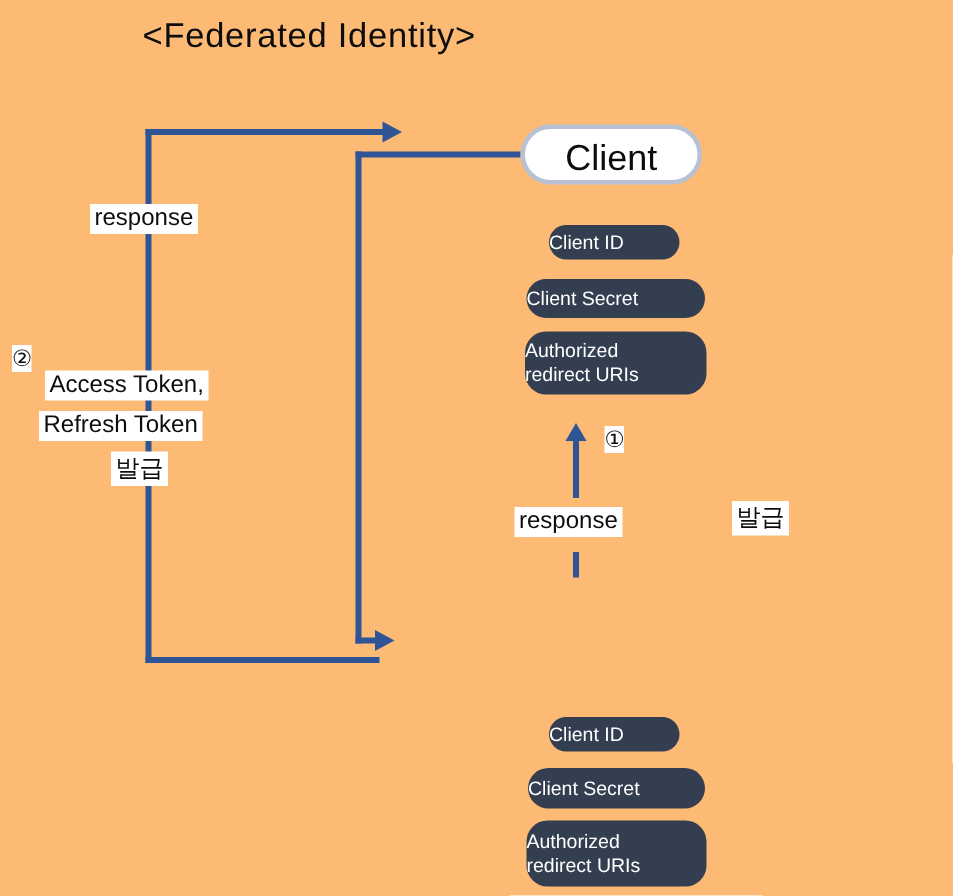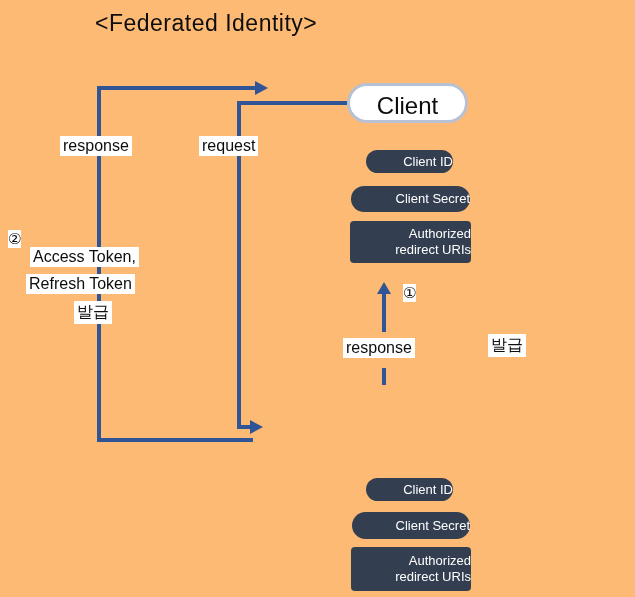--- a/index.html
+++ b/index.html
@@ -17,24 +17,24 @@
   .title{font-size:23px;letter-spacing:0.5px;white-space:nowrap;}
   
   .node{
     border:3px solid var(--border);border-radius:22px;background:#ffffff;
     display:flex;align-items:flex-end;justify-content:center;
     font-size:24px;white-space:nowrap;box-sizing:border-box;
   }
   
   .badge{
     background:var(--badge);color:#ffffff;border-radius:12px;
-    display:flex;flex-direction:column;align-items:flex-end;justify-content:center;
+    display:flex;flex-direction:column;align-items:flex-start;justify-content:center;
     font-size:13px;line-height:16px;text-align:center;box-sizing:border-box;white-space:nowrap;
   }
-  .badge.tall{border-radius:4px;}
+  .badge.tall{border-radius:14px;}
   
   .line{background:var(--arrow);}
   .arrow-right{
     width:0;height:0;
     border-top:7px solid transparent;border-bottom:7px solid transparent;
     border-left:13px solid var(--arrow);
   }
   .arrow-up{
     width:0;height:0;
     border-left:7px solid transparent;border-right:7px solid transparent;
@@ -55,21 +55,20 @@
   <div class="abs line" style="left:97px;top:86px;width:4px;height:356px;"></div>
   <div class="abs line" style="left:97px;top:86px;width:159px;height:4px;"></div>
   <div class="abs arrow-right" style="left:255px;top:81px;"></div>
 
   <div class="abs line" style="left:237px;top:101px;width:110px;height:4px;"></div>
   <div class="abs line" style="left:237px;top:101px;width:4px;height:328px;"></div>
   <div class="abs line" style="left:237px;top:425px;width:14px;height:4px;"></div>
   <div class="abs arrow-right" style="left:250px;top:420px;"></div>
 
   <div class="abs lab" style="left:60px;top:136px;">response</div>
-  <div class="abs lab" style="left:199px;top:136px;">request</div>
 
   <div class="abs num" style="left:8px;top:230px;">②</div>
   <div class="abs lab" style="left:30px;top:247px;">Access Token,</div>
   <div class="abs lab" style="left:26px;top:274px;">Refresh Token</div>
   <div class="abs lab" style="left:74px;top:301px;">발급</div>
 
   <div class="abs line" style="left:382px;top:368px;width:4px;height:17px;"></div>
   <div class="abs line" style="left:382px;top:292px;width:4px;height:40px;"></div>
   <div class="abs arrow-up" style="left:377px;top:282px;"></div>
   <div class="abs lab" style="left:343px;top:338px;">response</div>

